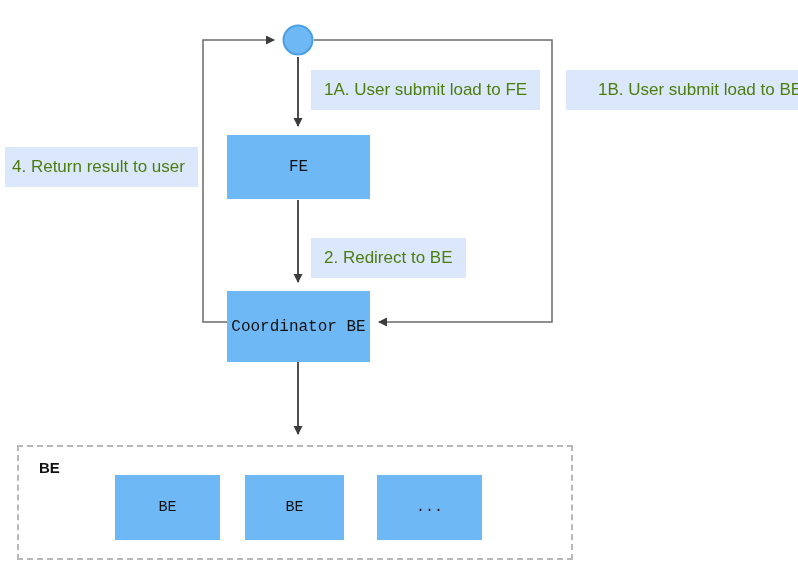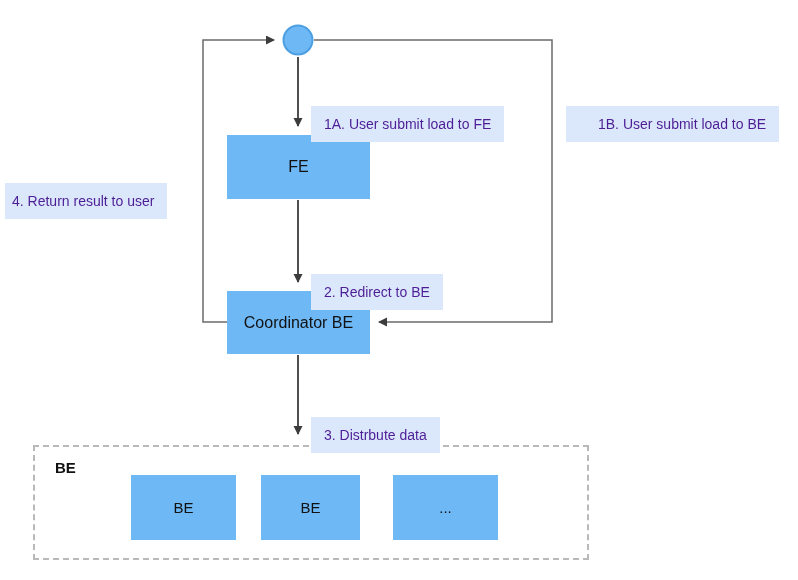--- a/index.html
+++ b/index.html
@@ -26,45 +26,45 @@
   .edge.gray{stroke:var(--line-gray);stroke-width:1.5;}
   .edge.dark{stroke:var(--line-dark);stroke-width:1.8;}
   .arrowhead{fill:var(--line-dark);}
   .start-circle{fill:var(--node-fill);stroke:var(--circle-stroke);stroke-width:2;}
   .node{
     position:absolute;
     background:var(--node-fill);
     display:flex;align-items:center;justify-content:center;
     font-size:16px;
     color:#111;
+    font-family:Liberation Mono, monospace;
   }
   .node-fe{left:227px;top:135px;width:143px;height:64px;}
-  .node-coordinator{left:227px;top:291px;width:143px;height:63px;}
+  .node-coordinator{left:227px;top:291px;width:143px;height:71px;}
   .group-be{
-    position:absolute;left:33px;top:445px;width:556px;height:115px;
+    position:absolute;left:17px;top:445px;width:556px;height:115px;
     border:2px dashed var(--dashed-border);
     box-sizing:border-box;
     background:transparent;
   }
   .group-be-label{
     position:absolute;left:20px;top:12px;
     font-weight:bold;font-size:15px;color:#111;
   }
   .node-be1{left:96px;top:28px;width:105px;height:65px;}
   .node-be2{left:226px;top:28px;width:99px;height:65px;}
   .node-be3{left:358px;top:28px;width:105px;height:65px;}
   .group-be .node{position:absolute;font-size:15px;}
   .edge-label{
     position:absolute;
     background:var(--label-bg);
-    font-size:14px;
+    font-size:17px;
     padding:10px 13px;
     white-space:nowrap;
-    color:#4c1d95;
-    margin-top:36px;
+    color:#4d7c0f;
   }
   .label-1a{left:311px;top:70px;}
   .label-1b{left:566px;top:70px;padding-left:32px;}
   .label-2{left:311px;top:238px;}
   .label-3{left:311px;top:381px;}
   .label-4{left:5px;top:147px;padding-left:7px;}
 </style>
 </head>
 <body>
 
@@ -107,16 +107,15 @@
       <span>BE</span>
     </div>
     <div class="node node-be3">
       <span>...</span>
     </div>
   </div>
 
   <div class="edge-label label-1a">1A. User submit load to FE</div>
   <div class="edge-label label-1b">1B. User submit load to BE</div>
   <div class="edge-label label-2">2. Redirect to BE</div>
-  <div class="edge-label label-3">3. Distrbute data</div>
   <div class="edge-label label-4">4. Return result to user</div>
 
 </div>
 
 </body></html>

